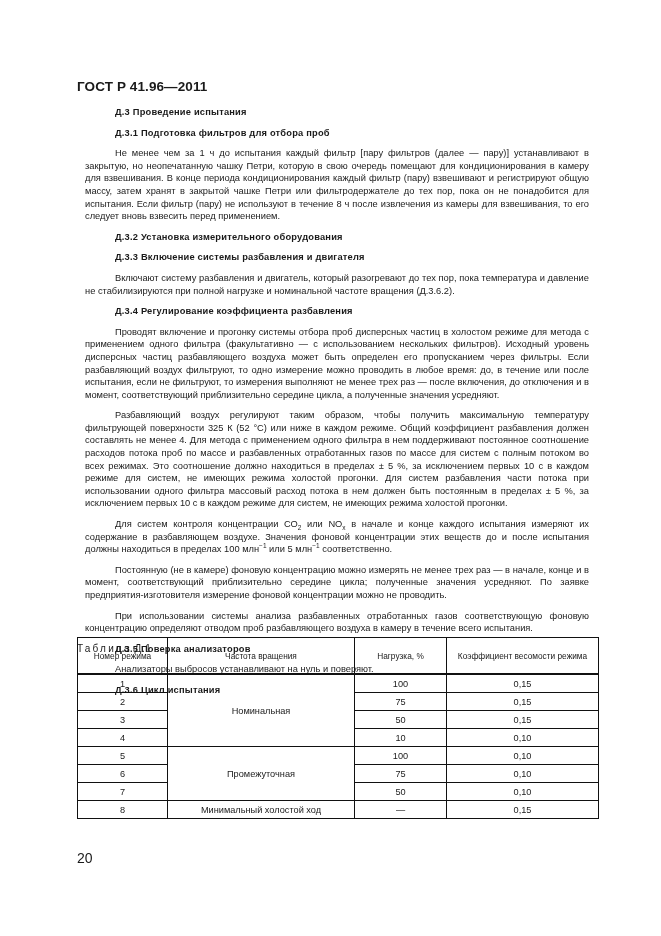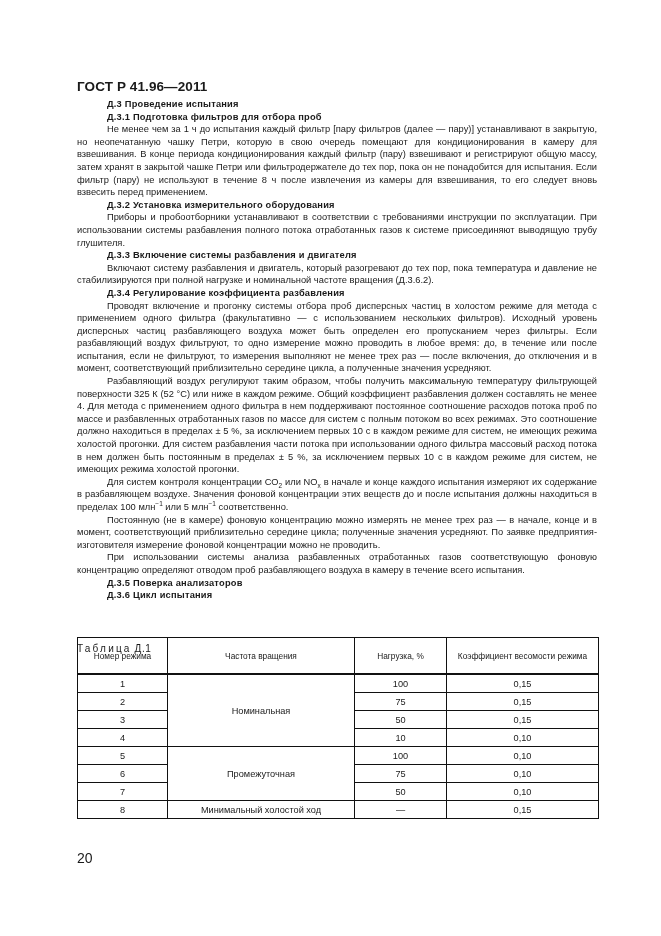--- a/index.html
+++ b/index.html
@@ -1,20 +1,20 @@
 <!DOCTYPE html>
 <html><head>
 <meta charset="utf-8">
 <style>
   html, body { margin: 0; padding: 0; background: #ffffff; }
   body { width: 661px; height: 936px; position: relative; overflow: hidden;
          font-family: "Liberation Sans", sans-serif; color: #1a1a1a; }
   .doc-id { position: absolute; left: 77px; top: 79px; font-size: 13.5px; font-weight: bold; letter-spacing: 0.1px; }
   .body { position: absolute; left: 77px; top: 98px; width: 520px; font-size: 9.3px; line-height: 12.6px; }
-  .body p { margin: 0; text-align: justify; text-align-last: left; }
+  .body p { margin: 8px; text-align: justify; text-align-last: left; }
   .h { font-weight: bold; padding-left: 30px; letter-spacing: 0.2px; }
   .ind { text-indent: 30px; }
   .pl { padding-left: 30px; }
   sub, sup { font-size: 6.5px; line-height: 0; }
   .tcap { position: absolute; left: 77px; top: 643px; font-size: 10px; letter-spacing: 2.2px; }
   .tcap .num { letter-spacing: 0.5px; margin-left: 3px; }
   table.t { position: absolute; left: 77px; top: 625px; width: 521px; border-collapse: collapse; font-size: 9.2px; table-layout: fixed; margin-top: 12px; }
   .t th, .t td { border: 1px solid #111; text-align: center; padding: 0; }
   .t th { height: 35px; font-weight: normal; font-size: 8.3px; border-bottom: 2px solid #111; }
   .t td { height: 17px; }
@@ -23,30 +23,30 @@
 </head>
 <body>
 
 <div class="doc-id">ГОСТ Р 41.96—2011</div>
 
 <div class="body">
   <p class="h">Д.3  Проведение испытания</p>
   <p class="h">Д.3.1  Подготовка фильтров для отбора проб</p>
   <p class="ind">Не менее чем за 1 ч до испытания каждый фильтр [пару фильтров (далее — пару)] устанавливают в закрытую, но неопечатанную чашку Петри, которую в свою очередь помещают для кондиционирования в камеру для взвешивания. В конце периода кондиционирования каждый фильтр (пару) взвешивают и регистрируют общую массу, затем хранят в закрытой чашке Петри или фильтродержателе до тех пор, пока он не понадобится для испытания. Если фильтр (пару) не используют в течение 8 ч после извлечения из камеры для взвешивания, то его следует вновь взвесить перед применением.</p>
   <p class="h">Д.3.2  Установка измерительного оборудования</p>
-  <p class="ind">Приборы и пробоотборники устанавливают в соответствии с требованиями инструкции по эксплуатации. При использовании системы разбавления полного потока отработанных газов к системе присоединяют выводящую трубу глушителя.</p>
   <p class="h">Д.3.3  Включение системы разбавления и двигателя</p>
   <p class="ind">Включают систему разбавления и двигатель, который разогревают до тех пор, пока температура и давление не стабилизируются при полной нагрузке и номинальной частоте вращения (Д.3.6.2).</p>
   <p class="h">Д.3.4  Регулирование коэффициента разбавления</p>
   <p class="ind">Проводят включение и прогонку системы отбора проб дисперсных частиц в холостом режиме для метода с применением одного фильтра (факультативно — с использованием нескольких фильтров). Исходный уровень дисперсных частиц разбавляющего воздуха может быть определен его пропусканием через фильтры. Если разбавляющий воздух фильтруют, то одно измерение можно проводить в любое время: до, в течение или после испытания, если не фильтруют, то измерения выполняют не менее трех раз — после включения, до отключения и в момент, соответствующий приблизительно середине цикла, а полученные значения усредняют.</p>
   <p class="ind">Разбавляющий воздух регулируют таким образом, чтобы получить максимальную температуру фильтрующей поверхности 325 К (52 °С) или ниже в каждом режиме. Общий коэффициент разбавления должен составлять не менее 4. Для метода с применением одного фильтра в нем поддерживают постоянное соотношение расходов потока проб по массе и разбавленных отработанных газов по массе для систем с полным потоком во всех режимах. Это соотношение должно находиться в пределах ± 5 %, за исключением первых 10 с в каждом режиме для систем, не имеющих режима холостой прогонки. Для систем разбавления части потока при использовании одного фильтра массовый расход потока в нем должен быть постоянным в пределах ± 5 %, за исключением первых 10 с в каждом режиме для систем, не имеющих режима холостой прогонки.</p>
   <p class="ind"><span>Для систем контроля концентрации СО</span><sub>2</sub><span> или NO</span><sub>x</sub><span> в начале и конце каждого испытания измеряют их содержание в разбавляющем воздухе. Значения фоновой концентрации этих веществ до и после испытания должны находиться в пределах 100 млн</span><sup>−1</sup><span> или 5 млн</span><sup>−1</sup><span> соответственно.</span></p>
   <p class="ind">Постоянную (не в камере) фоновую концентрацию можно измерять не менее трех раз — в начале, конце и в момент, соответствующий приблизительно середине цикла; полученные значения усредняют. По заявке предприятия-изготовителя измерение фоновой концентрации можно не проводить.</p>
   <p class="ind">При использовании системы анализа разбавленных отработанных газов соответствующую фоновую концентрацию определяют отводом проб разбавляющего воздуха в камеру в течение всего испытания.</p>
   <p class="h">Д.3.5  Поверка анализаторов</p>
+  <p class="pl">Анализаторы выбросов устанавливают на нуль и поверяют.</p>
   <p class="h">Д.3.6  Цикл испытания</p>
 </div>
 
 <div class="tcap"><span>Таблица</span><span class="num">Д.1</span></div>
 
 <table class="t">
   <colgroup>
       <col style="width:90px">
       <col style="width:187px">
       <col style="width:92px">

